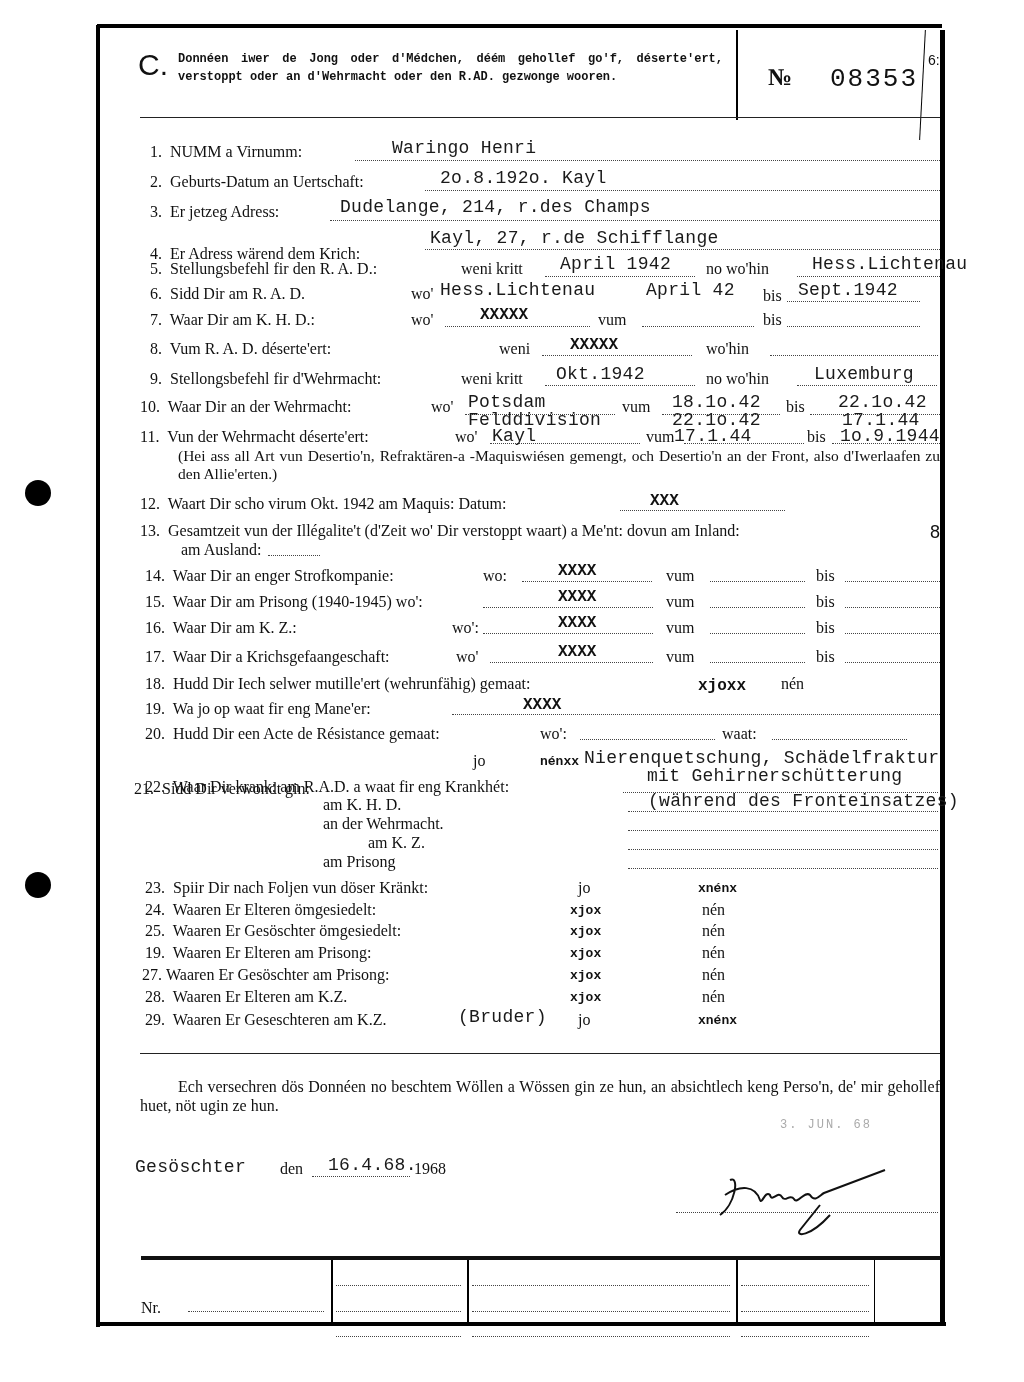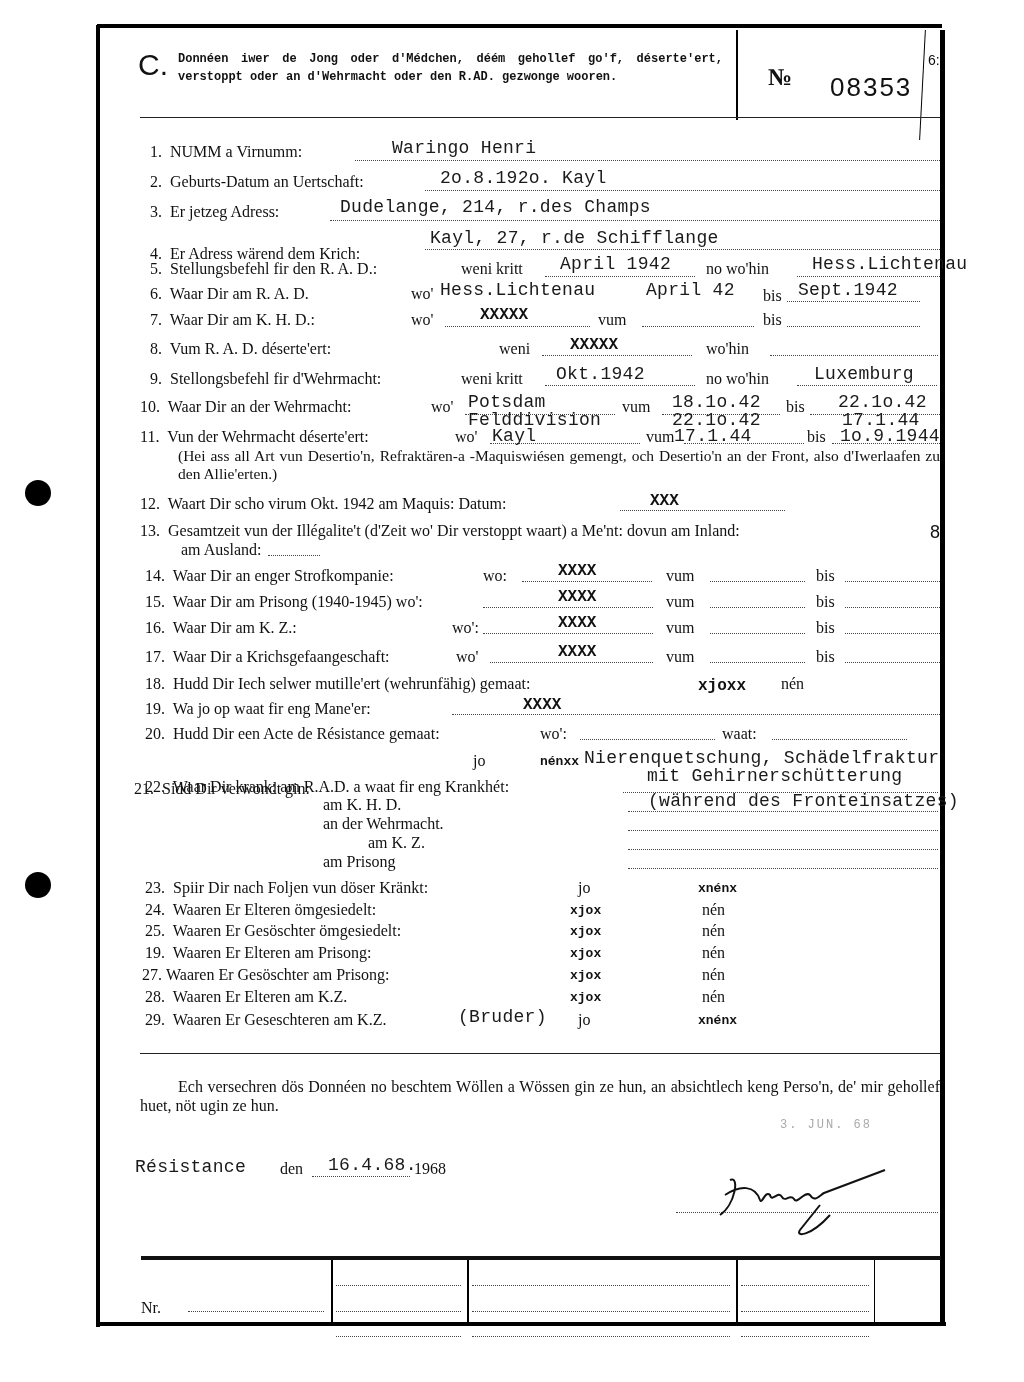--- a/index.html
+++ b/index.html
@@ -13,21 +13,21 @@
   .frame-left { position:absolute; left:96px; top:25px; width:4px; height:1302px; background:#000; }
   .frame-top { position:absolute; left:97px; top:24px; width:845px; height:4px; background:#000; }
   .frame-right { position:absolute; left:940px; top:30px; width:5px; height:1295px; background:#000; }
   .frame-bottom { position:absolute; left:96px; top:1322px; width:850px; height:4px; background:#000; }
   .vline { position:absolute; width:2px; background:#000; }
   .hline { position:absolute; height:1px; background:#222; }
   .hthick { position:absolute; height:4px; background:#111; }
   .hdr-letter { font-family:"Liberation Sans", sans-serif; font-size:30px; }
   .hdr-text { font-family:Liberation Mono, monospace; font-size:12px; font-weight:bold; line-height:18px; white-space:normal; }
   .num-label { font-family:"Liberation Serif", serif; font-size:24px; font-weight:bold; }
-  .num-value { font-family:Liberation Sans, sans-serif; font-size:26px; letter-spacing:2px;margin-top:8px; }
+  .num-value { font-family:Liberation Mono, monospace; font-size:26px; letter-spacing:2px; }
   .struck { font-family:"Liberation Mono", monospace; font-size:16px; font-weight:bold; }
 </style>
 </head>
 <body>
 
 <div class="hole" style="left:25px;top:480px;"></div>
 <div class="hole" style="left:25px;top:872px;"></div>
 
 <div class="frame-top"></div>
 <div class="frame-left"></div>
@@ -60,21 +60,21 @@
 <div class="abs tw" style="left:430px;top:228px;">Kayl, 27, r.de Schifflange</div>
 
 <div class="abs serif" style="left:150px;top:260px;"><span>5.</span>&nbsp; <span>Stellungsbefehl fir den R. A. D.:</span></div>
 <div class="abs serif" style="left:461px;top:260px;">weni kritt</div>
 <div class="dots" style="left:545px;top:276px;width:150px;"></div>
 <div class="abs tw" style="left:560px;top:254px;">April 1942</div>
 <div class="abs serif" style="left:706px;top:260px;">no wo'hin</div>
 <div class="dots" style="left:797px;top:276px;width:143px;"></div>
 <div class="abs tw" style="left:812px;top:254px;">Hess.Lichtenau</div>
 
-<div class="abs serif" style="left:150px;top:285px;"><span>6.</span>&nbsp; <span>Waar Dir am R. A. D.</span></div>
+<div class="abs serif" style="left:150px;top:285px;"><span>6.</span>&nbsp; <span>Sidd Dir am R. A. D.</span></div>
 <div class="abs serif" style="left:411px;top:285px;">wo'</div>
 <div class="abs tw" style="left:440px;top:280px;">Hess.Lichtenau</div>
 <div class="abs tw" style="left:646px;top:280px;">April 42</div>
 <div class="abs serif" style="left:763px;top:287px;">bis</div>
 <div class="dots" style="left:787px;top:301px;width:133px;"></div>
 <div class="abs tw" style="left:798px;top:280px;">Sept.1942</div>
 
 <div class="abs serif" style="left:150px;top:311px;"><span>7.</span>&nbsp; <span>Waar Dir am K. H. D.:</span></div>
 <div class="abs serif" style="left:411px;top:311px;">wo'</div>
 <div class="dots" style="left:445px;top:326px;width:145px;"></div>
@@ -228,21 +228,21 @@
 <div class="abs serif" style="left:145px;top:1011px;"><span>29.</span>&nbsp; <span>Waaren Er Geseschteren am K.Z.</span></div>
 <div class="abs tw" style="left:458px;top:1007px;">(Bruder)</div>
 <div class="abs serif" style="left:578px;top:1011px;">jo</div>
 <div class="abs struck" style="left:698px;top:1013px;font-size:13px;">xnénx</div>
 
 <div class="hline" style="left:140px;top:1053px;width:800px;"></div>
 
 <div class="abs serif" style="left:140px;top:1077px;width:800px;white-space:normal;text-indent:38px;text-align:justify;line-height:19px;">Ech versechren dös Donnéen no beschtem Wöllen a Wössen gin ze hun, an absichtlech keng Perso'n, de' mir gehollef huet, nöt ugin ze hun.</div>
 <div class="abs" style="left:780px;top:1118px;font-size:12px;color:#aaa;font-family:'Liberation Mono',monospace;letter-spacing:2px;">3. JUN. 68</div>
 
-<div class="abs tw" style="left:135px;top:1157px;">Résistance</div>
+<div class="abs tw" style="left:135px;top:1157px;">Gesöschter</div>
 <div class="abs serif" style="left:280px;top:1160px;">den</div>
 <div class="dots" style="left:312px;top:1176px;width:98px;"></div>
 <div class="abs tw" style="left:328px;top:1155px;">16.4.68.</div>
 <div class="abs serif" style="left:414px;top:1160px;">1968</div>
 
 <div class="dots" style="left:676px;top:1212px;width:262px;"></div>
 <svg class="abs" style="left:700px;top:1165px;" width="200" height="80" viewBox="0 0 200 80">
   <path d="M30 15 C40 10, 35 40, 20 50 M25 30 C40 20, 55 20, 60 35 C62 40, 65 25, 70 30 C72 38, 78 25, 82 32 C85 38, 90 28, 94 34 C97 40, 105 25, 110 30 C115 38, 120 30, 124 28 L185 5 M120 40 L100 65 C95 72, 110 72, 130 50" fill="none" stroke="#111" stroke-width="2"></path>
 </svg>
 

